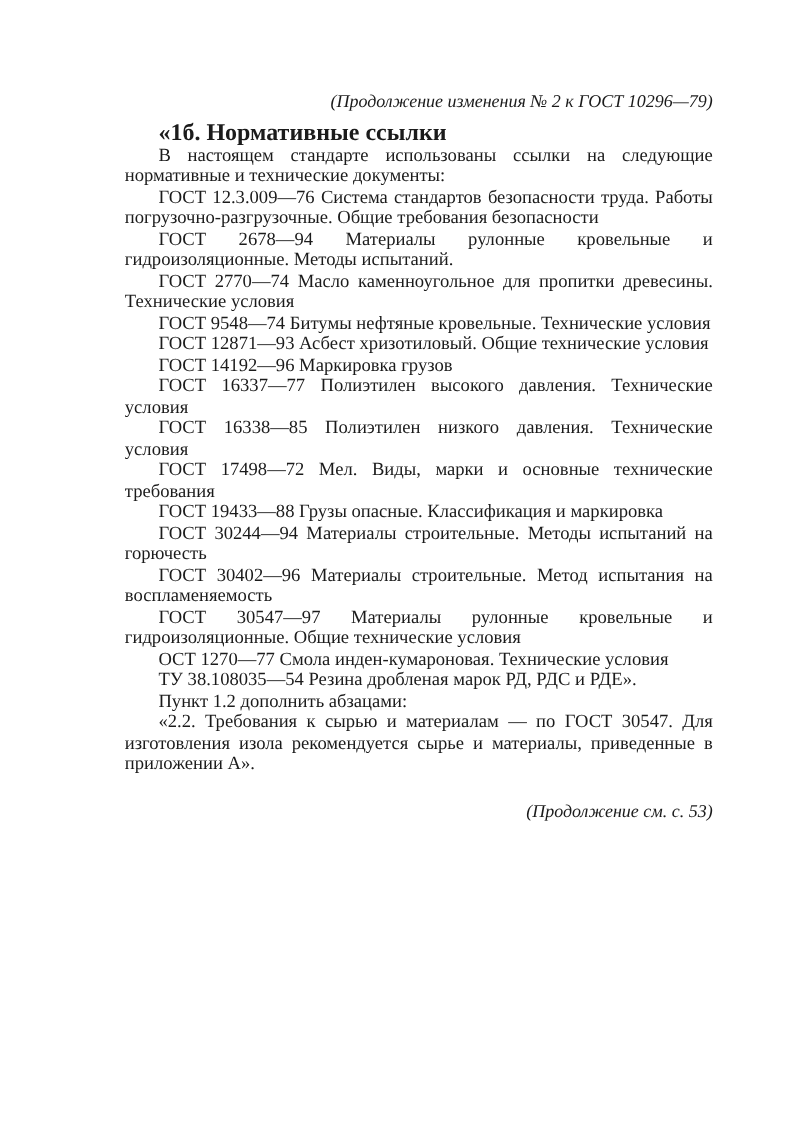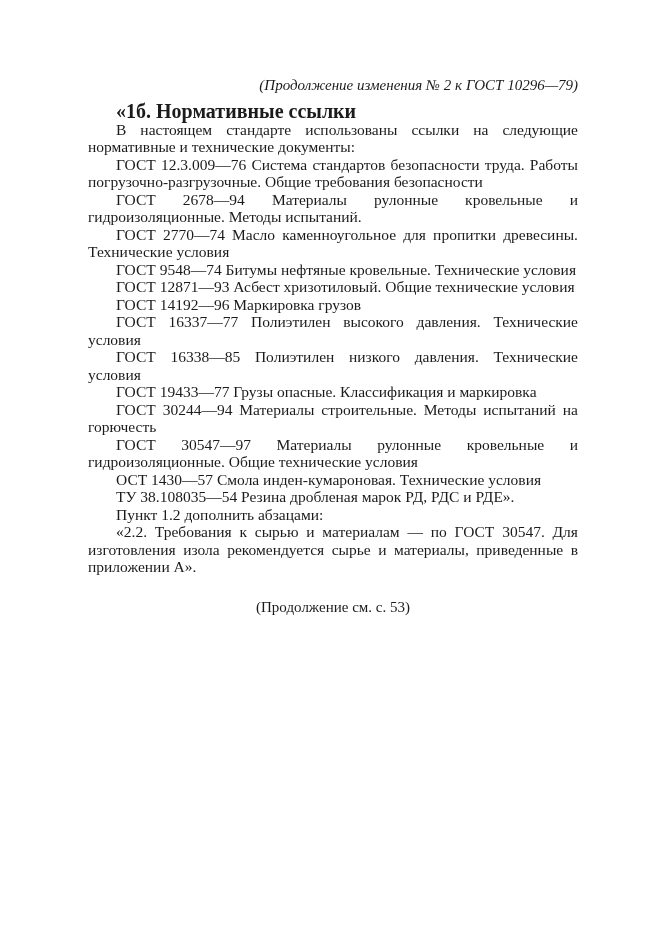--- a/index.html
+++ b/index.html
@@ -13,21 +13,21 @@
     height: 936px;
     margin: 0 auto;
     background: #ffffff;
     box-shadow: 0 0 4px rgba(0,0,0,0.25);
     font-family: "Liberation Serif", "DejaVu Serif", serif;
     color: #1b1b1b;
     overflow: hidden;
   }
   .text-block {
     position: absolute;
-    left: 88px;
+    left: 104px;
     width: 490px;
     top: 76px;
   }
   .page-header {
     text-align: right;
     font-style: italic;
     font-size: 15px;
     line-height: 18px;
     margin: 0 0 9px 0;
   }
@@ -50,21 +50,22 @@
   .run-normal { }
   .run-spaced {
     letter-spacing: 2.5px;
     word-spacing: 5px;
   }
   .run-bold-italic {
     font-weight: bold;
     font-style: italic;
   }
   .page-footer {
-    text-align: center;
+    text-align: right;
+    font-style: italic;
     font-size: 15px;
     line-height: 18px;
     margin: 22px 0 0 0;
   }
 </style>
 </head>
 <body>
 
 <div class="page">
   <div class="text-block">
@@ -75,24 +76,26 @@
     <div class="paragraphs">
         <p class="para"><span class="run run-normal">В настоящем стандарте использованы ссылки на следующие нормативные и технические документы:</span></p>
         <p class="para"><span class="run run-normal">ГОСТ 12.3.009—76 Система стандартов безопасности труда. Работы погрузочно-разгрузочные. Общие требования безопасности</span></p>
         <p class="para"><span class="run run-normal">ГОСТ 2678—94 Материалы рулонные кровельные и гидроизоляционные. Методы испытаний.</span></p>
         <p class="para"><span class="run run-normal">ГОСТ 2770—74 Масло каменноугольное для пропитки древесины. Технические условия</span></p>
         <p class="para"><span class="run run-normal">ГОСТ 9548—74 Битумы нефтяные кровельные. Технические условия</span></p>
         <p class="para"><span class="run run-normal">ГОСТ 12871—93 Асбест хризотиловый. Общие технические условия</span></p>
         <p class="para"><span class="run run-normal">ГОСТ 14192—96 Маркировка грузов</span></p>
         <p class="para"><span class="run run-normal">ГОСТ 16337—77 Полиэтилен высокого давления. Технические условия</span></p>
         <p class="para"><span class="run run-normal">ГОСТ 16338—85 Полиэтилен низкого давления. Технические условия</span></p>
-        <p class="para"><span class="run run-normal">ГОСТ 19433—77 Грузы опасные. Классификация и маркировка</span></p>
+        <p class="para"><span class="run run-normal">ГОСТ 17498—72 Мел. Виды, марки и основные технические требования</span></p>
+        <p class="para"><span class="run run-normal">ГОСТ 19433—88 Грузы опасные. Классификация и маркировка</span></p>
         <p class="para"><span class="run run-normal">ГОСТ 30244—94 Материалы строительные. Методы испытаний на горючесть</span></p>
+        <p class="para"><span class="run run-normal">ГОСТ 30402—96 Материалы строительные. Метод испытания на воспламеняемость</span></p>
         <p class="para"><span class="run run-normal">ГОСТ 30547—97 Материалы рулонные кровельные и гидроизоляционные. Общие технические условия</span></p>
-        <p class="para"><span class="run run-normal">ОСТ 1430—57 Смола инден-кумароновая. Технические условия</span></p>
+        <p class="para"><span class="run run-normal">ОСТ 1270—77 Смола инден-кумароновая. Технические условия</span></p>
         <p class="para"><span class="run run-normal">ТУ 38.108035—54 Резина дробленая марок РД, РДС и РДЕ».</span></p>
         <p class="para"><span class="run run-normal">Пункт 1.2 дополнить абзацами:</span></p>
         <p class="para"><span class="run run-normal">«2.2. Требования к сырью и материалам — по ГОСТ 30547. Для изготовления изола рекомендуется сырье и материалы, приведенные в приложении А».</span></p>
       </div>
 
     <p class="page-footer">(Продолжение см. с. 53)</p>
   </div>
 </div>
 
 </body></html>

